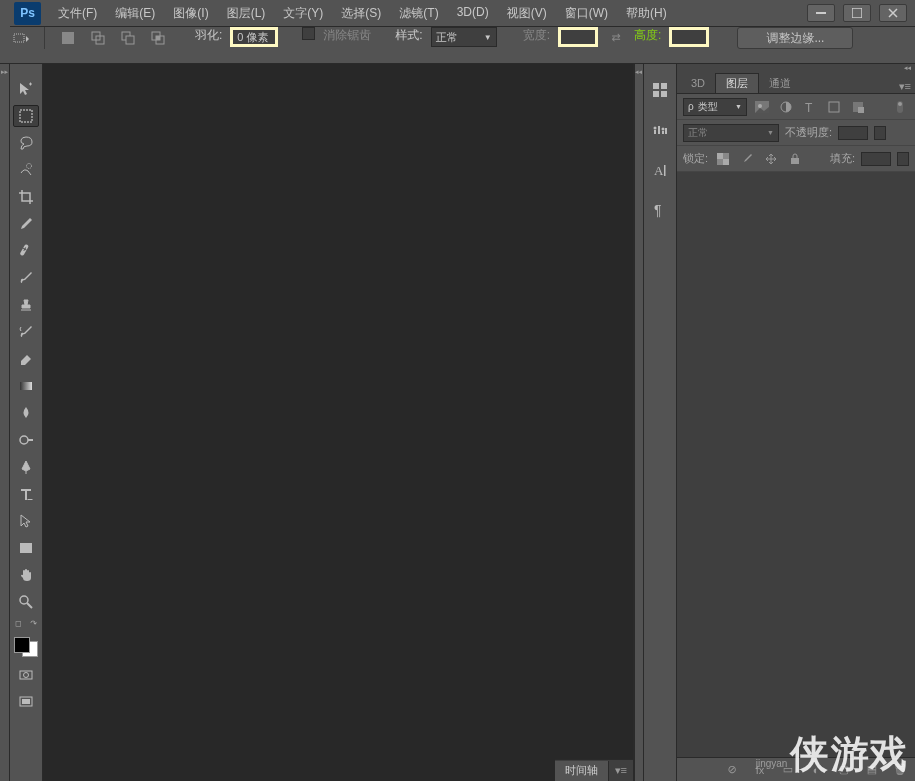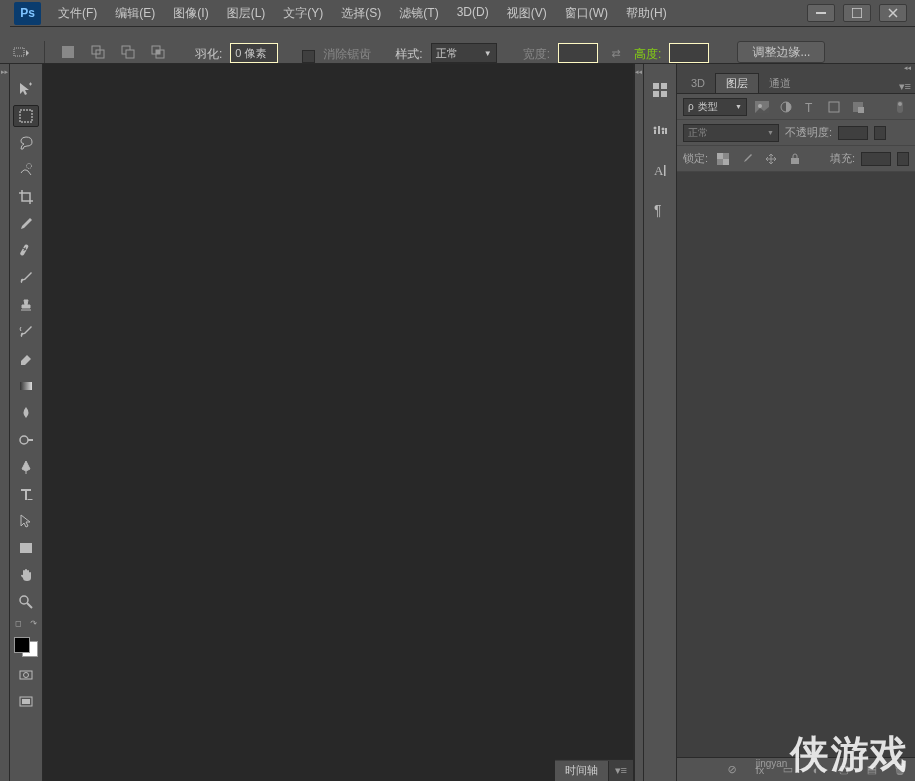--- a/index.html
+++ b/index.html
@@ -41,35 +41,35 @@
   border-radius: 2px;
   display: flex; align-items: center; justify-content: center;
   color: #ddd;
 }
 
 
 .options-bar {
   height: 37px;
   background: #535353;
   border-bottom: 1px solid #2a2a2a;
-  display: flex; align-items: flex-end;
+  display: flex; align-items: flex-start;
   padding: 0 10px;
   gap: 8px;
 }
 .opt-icon {
   width: 22px; height: 22px;
   display: flex; align-items: center; justify-content: center;
   color: #bbb;
 }
 .opt-sep { width:1px; height:22px; background:#3a3a3a; margin:0 4px;}
 .opt-label { font-size: 12px; color: #c8c8c8; }
 .opt-input {
   width: 48px; height: 20px;
   background: #3f3f3f;
-  border: 1px solid #fef9c3;
+  border: 3px solid #fef9c3;
   color: #c8c8c8;
   font-size: 11px;
   padding: 0 4px;
 }
 .opt-check {
   width: 13px; height: 13px;
   background: #3f3f3f;
   border: 1px solid #2a2a2a;
   display: inline-block;
 }
@@ -82,21 +82,21 @@
   padding: 0 4px;
   font-size: 11px;
 }
 .opt-swap { width:20px;height:20px;display:flex;align-items:center;justify-content:center;color:#888;}
 .opt-button {
   height: 22px;
   background: #5e5e5e;
   border: 1px solid #3a3a3a;
   border-radius: 3px;
   color: #c8c8c8;
-  padding: 0 14px;
+  padding: 0 28px;
   font-size: 12px;
   display:flex;align-items:center;
 }
 
 
 .main {
   display: flex;
   height: calc(100% - 64px);
 }
 .left-gutter { width:10px; background:#535353; border-right:1px solid #2a2a2a; position:relative;}

